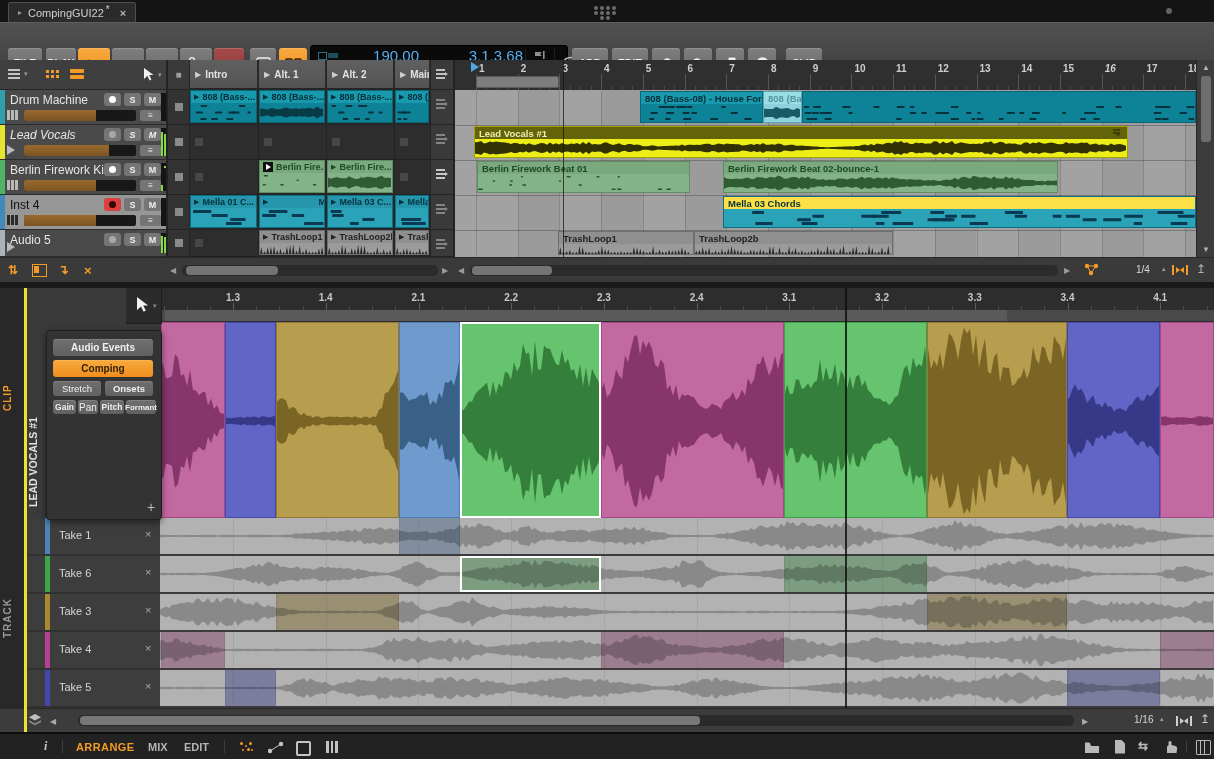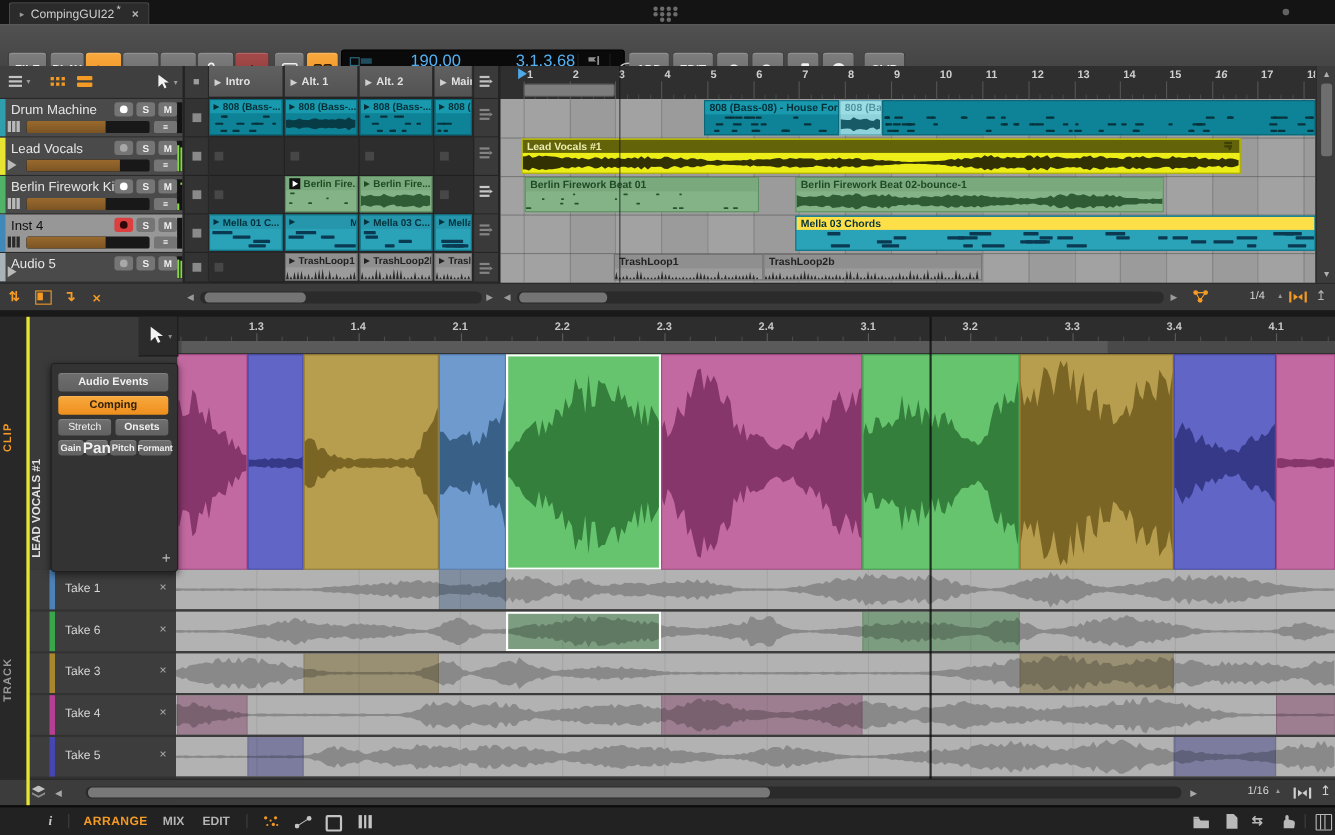--- a/index.html
+++ b/index.html
@@ -167,21 +167,21 @@
         <div style="position: absolute; left: 0px; top: 0px; width: 2.5px; height: 10px; background: rgb(185, 185, 185);"></div>
         <div style="position: absolute; left: 4px; top: 0px; width: 2.5px; height: 10px; background: rgb(185, 185, 185);"></div>
         <div style="position: absolute; left: 8px; top: 0px; width: 2.5px; height: 10px; background: rgb(185, 185, 185);"></div>
       </div>
       <div style="position: absolute; left: 24px; top: 20px; width: 112px; height: 11px; background: rgb(24, 24, 24); border-radius: 2px; overflow: hidden;">
         <div style="position: absolute; left: 0px; top: 0px; height: 100%; width: 64%; background: linear-gradient(rgb(154, 106, 46), rgb(123, 84, 35));"></div>
       </div>
       <div style="position: absolute; left: 140px; top: 20px; width: 21px; height: 11px; border-radius: 2px; background: rgb(117, 117, 117); color: rgb(240, 240, 240); font-size: 8px; display: flex; align-items: center; justify-content: center;">≡</div>
       <div style="position: absolute; left: 161px; top: 3px; width: 5px; height: 28px; background: rgb(20, 20, 20); overflow: hidden;"></div>
     </div>
-    <div style="position: absolute; left: 0px; top: 125px; width: 190px; height: 34px; background: rgb(74, 74, 74); border-bottom: 1px solid rgb(43, 43, 43); overflow: hidden;">
+    <div style="position: absolute; left: 0px; top: 125px; width: 190px; height: 34px; background: rgb(74, 74, 74); border-bottom: 1px solid rgb(43, 43, 43); overflow: hidden; font-style: italic;">
       <div style="position: absolute; left: 0px; top: 0px; width: 5px; height: 100%; background: rgb(232, 228, 50);"></div>
       <div style="position: absolute; left: 10px; top: 3px; font-size: 12px; white-space: nowrap; color: rgb(230, 230, 230);">Lead Vocals</div>
       <div style="position: absolute; left: 104px; top: 3px; width: 17px; height: 13px; border-radius: 3px; display: flex; align-items: center; justify-content: center; background: rgb(117, 117, 117);">
         <div style="width: 7px; height: 7px; border-radius: 50%; position: static; background: rgb(168, 168, 168);"></div>
       </div>
       <div style="position: absolute; left: 124px; top: 3px; width: 17px; height: 13px; border-radius: 3px; background: rgb(117, 117, 117); color: rgb(240, 240, 240); font-size: 9px; font-weight: bold; display: flex; align-items: center; justify-content: center;">S</div>
       <div style="position: absolute; left: 144px; top: 3px; width: 17px; height: 13px; border-radius: 3px; background: rgb(117, 117, 117); color: rgb(240, 240, 240); font-size: 9px; font-weight: bold; display: flex; align-items: center; justify-content: center;">M</div>
       <div style="position: absolute; left: 7px; top: 20px; width: 12px; height: 10px;">
         <div style="position: absolute; left: 0px; top: 0px; width: 0px; height: 0px; border-top: 5px solid transparent; border-bottom: 5px solid transparent; border-left: 8px solid rgb(185, 185, 185);"></div>
       </div>
@@ -1181,21 +1181,21 @@
         <path d="M2 1 L2 14 L6 10.4 L8.6 15.8 L10.8 14.6 L8.2 9.5 L13.2 9.5 Z" fill="#f2f2f2"></path>
       </svg>
       <div style="position: absolute; left: 27px; top: 14px; font-size: 7px; color: rgb(138, 138, 138);">▾</div>
     </div>
     <div style="position: absolute; left: 46px; top: 330px; width: 114px; height: 188px; background: rgb(51, 51, 51); border: 1px solid rgb(31, 31, 31); border-radius: 4px; box-shadow: rgba(0, 0, 0, 0.5) 0px 2px 7px; z-index: 10;">
       <div style="position: absolute; border-radius: 3px; background: linear-gradient(rgb(111, 111, 111), rgb(97, 97, 97)); color: rgb(240, 240, 240); font-weight: bold; display: flex; align-items: center; justify-content: center; box-shadow: rgba(255, 255, 255, 0.12) 0px 1px 0px inset; left: 6px; top: 8px; width: 100px; height: 17px; font-size: 10px;">Audio Events</div>
       <div style="position: absolute; border-radius: 3px; font-weight: bold; display: flex; align-items: center; justify-content: center; box-shadow: rgba(255, 255, 255, 0.12) 0px 1px 0px inset; left: 6px; top: 29px; width: 100px; height: 17px; font-size: 10px; background: linear-gradient(rgb(248, 169, 62), rgb(238, 143, 29)); color: rgb(51, 34, 10);">Comping</div>
       <div style="position: absolute; border-radius: 3px; background: linear-gradient(rgb(111, 111, 111), rgb(97, 97, 97)); color: rgb(240, 240, 240); font-weight: normal; display: flex; align-items: center; justify-content: center; box-shadow: rgba(255, 255, 255, 0.12) 0px 1px 0px inset; left: 6px; top: 50px; width: 48px; height: 15px; font-size: 9.5px;">Stretch</div>
       <div style="position: absolute; border-radius: 3px; background: linear-gradient(rgb(111, 111, 111), rgb(97, 97, 97)); color: rgb(240, 240, 240); font-weight: bold; display: flex; align-items: center; justify-content: center; box-shadow: rgba(255, 255, 255, 0.12) 0px 1px 0px inset; left: 58px; top: 50px; width: 48px; height: 15px; font-size: 9.5px;">Onsets</div>
       <div style="position: absolute; border-radius: 3px; background: linear-gradient(rgb(111, 111, 111), rgb(97, 97, 97)); color: rgb(240, 240, 240); font-weight: bold; display: flex; align-items: center; justify-content: center; box-shadow: rgba(255, 255, 255, 0.12) 0px 1px 0px inset; left: 6px; top: 69px; width: 23px; height: 14px; font-size: 8.5px;">Gain</div>
-      <div style="position: absolute; border-radius: 3px; background: linear-gradient(rgb(111, 111, 111), rgb(97, 97, 97)); color: rgb(240, 240, 240); font-weight: bold; display: flex; align-items: center; justify-content: center; box-shadow: rgba(255, 255, 255, 0.12) 0px 1px 0px inset; left: 31px; top: 69px; width: 20px; height: 14px; font-size: 14px;">Pan</div>
+      <div style="position: absolute; border-radius: 3px; background: linear-gradient(rgb(111, 111, 111), rgb(97, 97, 97)); color: rgb(240, 240, 240); font-weight: normal; display: flex; align-items: center; justify-content: center; box-shadow: rgba(255, 255, 255, 0.12) 0px 1px 0px inset; left: 31px; top: 69px; width: 20px; height: 14px; font-size: 10px;">Pan</div>
       <div style="position: absolute; border-radius: 3px; background: linear-gradient(rgb(111, 111, 111), rgb(97, 97, 97)); color: rgb(240, 240, 240); font-weight: bold; display: flex; align-items: center; justify-content: center; box-shadow: rgba(255, 255, 255, 0.12) 0px 1px 0px inset; left: 53px; top: 69px; width: 24px; height: 14px; font-size: 8.5px;">Pitch</div>
       <div style="position: absolute; border-radius: 3px; background: linear-gradient(rgb(111, 111, 111), rgb(97, 97, 97)); color: rgb(240, 240, 240); font-weight: bold; display: flex; align-items: center; justify-content: center; box-shadow: rgba(255, 255, 255, 0.12) 0px 1px 0px inset; left: 79px; top: 69px; width: 30px; height: 14px; font-size: 8px;">Formant</div>
       <div style="position: absolute; left: 100px; top: 168px; font-size: 14px; color: rgb(185, 185, 185);">+</div>
     </div>
     <div style="position: absolute; left: 845px; top: 288px; width: 1.5px; height: 420px; background: rgba(12, 12, 12, 0.8); z-index: 40;"></div>
     <div style="position: absolute; left: 0px; top: 708px; width: 1214px; height: 24px; background: rgb(60, 60, 60); border-top: 1px solid rgb(39, 39, 39); box-sizing: border-box;">
       <svg width="14" height="13" style="position: absolute; left: 28px; top: 5px;">
         <path d="M7 0 L13 3.2 L7 6.4 L1 3.2 Z" fill="#c0c0c0"></path>
         <path d="M1 6.2 L7 9.4 L13 6.2 L13 8 L7 11.2 L1 8 Z" fill="#8f8f8f"></path>
       </svg>

